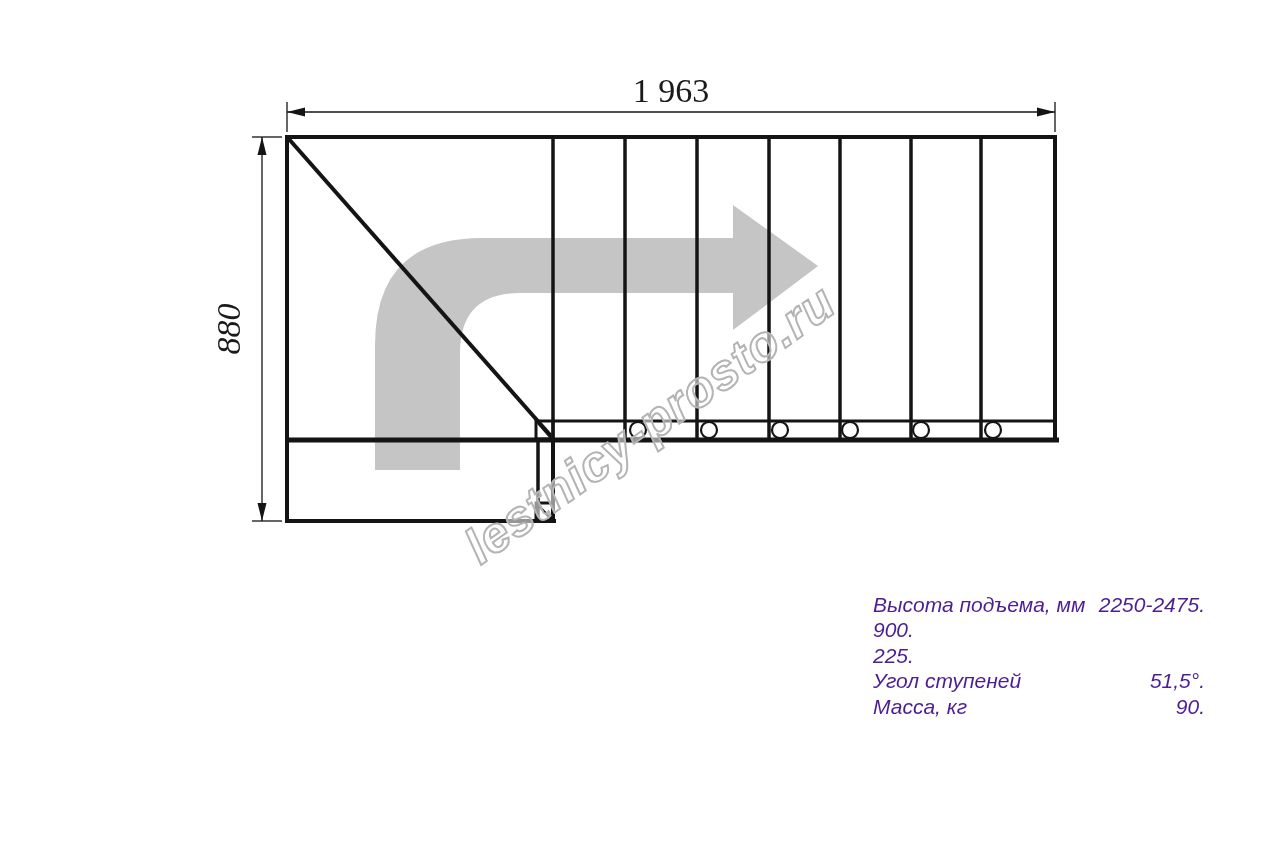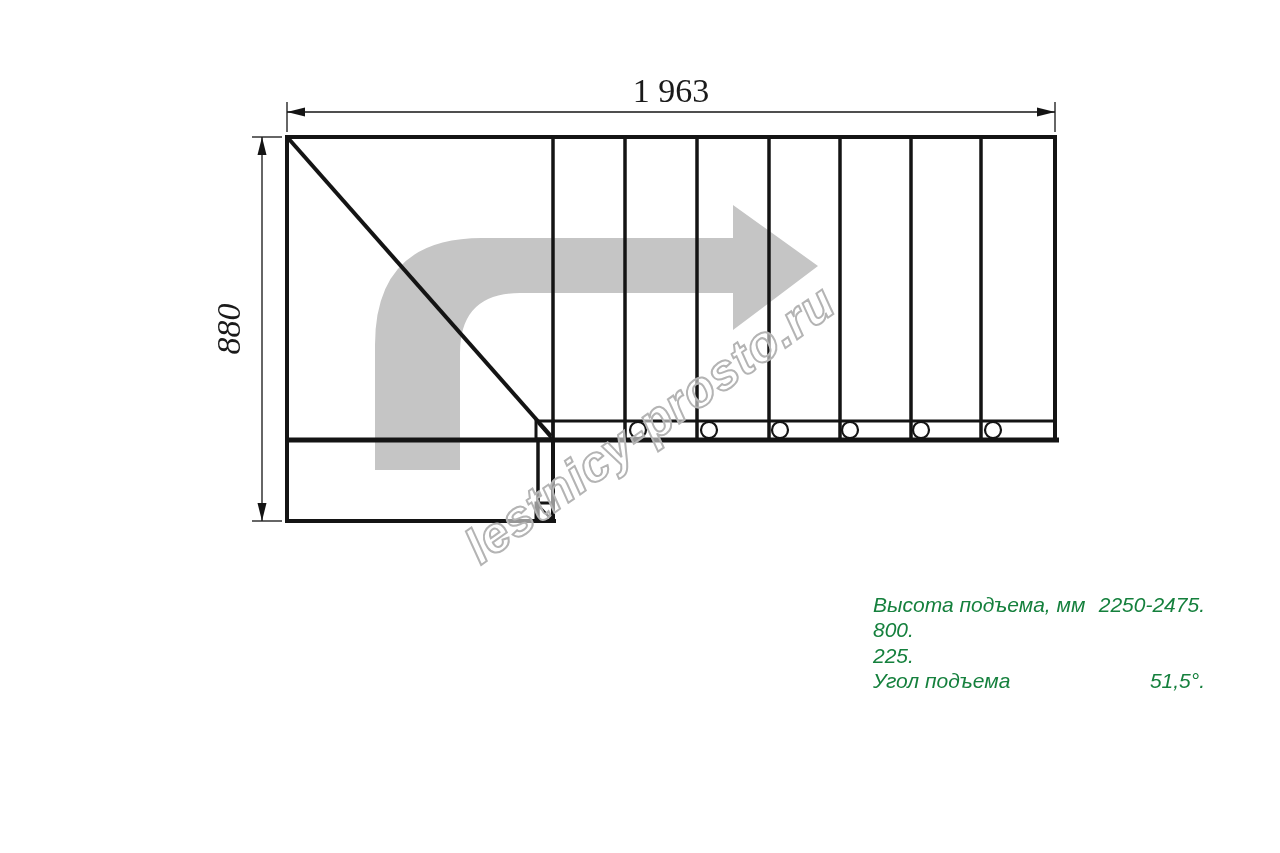--- a/index.html
+++ b/index.html
@@ -45,21 +45,21 @@
     stroke-width: 2px;
   }
   
   .specs {
     position: absolute;
     left: 873px;
     top: 592px;
     width: 332px;
     font-style: italic;
     font-size: 21px;
-    color: #15803d;
+    color: #4c1d95;
     line-height: 25.4px;
   }
   .spec-row {
     display: flex;
     justify-content: space-between;
     white-space: nowrap;
   }
   .spec-label { text-align: left; }
   .spec-value { text-align: left; }
 </style>
@@ -129,24 +129,28 @@
 
     <text class="watermark-text" x="652" y="427" text-anchor="middle" dominant-baseline="middle" transform="rotate(-35.5 652 427)">lestnicy-prosto.ru</text>
   </svg>
 
   <div class="specs">
     <div class="spec-row">
       <span class="spec-label">Высота подъема, мм</span>
       <span class="spec-value">2250-2475.</span>
     </div>
     <div class="spec-row">
-      <span class="spec-value">800.</span>
+      <span class="spec-value">900.</span>
     </div>
     <div class="spec-row">
       <span class="spec-value">225.</span>
     </div>
     <div class="spec-row">
-      <span class="spec-label">Угол подъема</span>
+      <span class="spec-label">Угол ступеней</span>
       <span class="spec-value">51,5°.</span>
+    </div>
+    <div class="spec-row">
+      <span class="spec-label">Масса, кг</span>
+      <span class="spec-value">90.</span>
     </div>
   </div>
 
 </div>
 
 </body></html>

